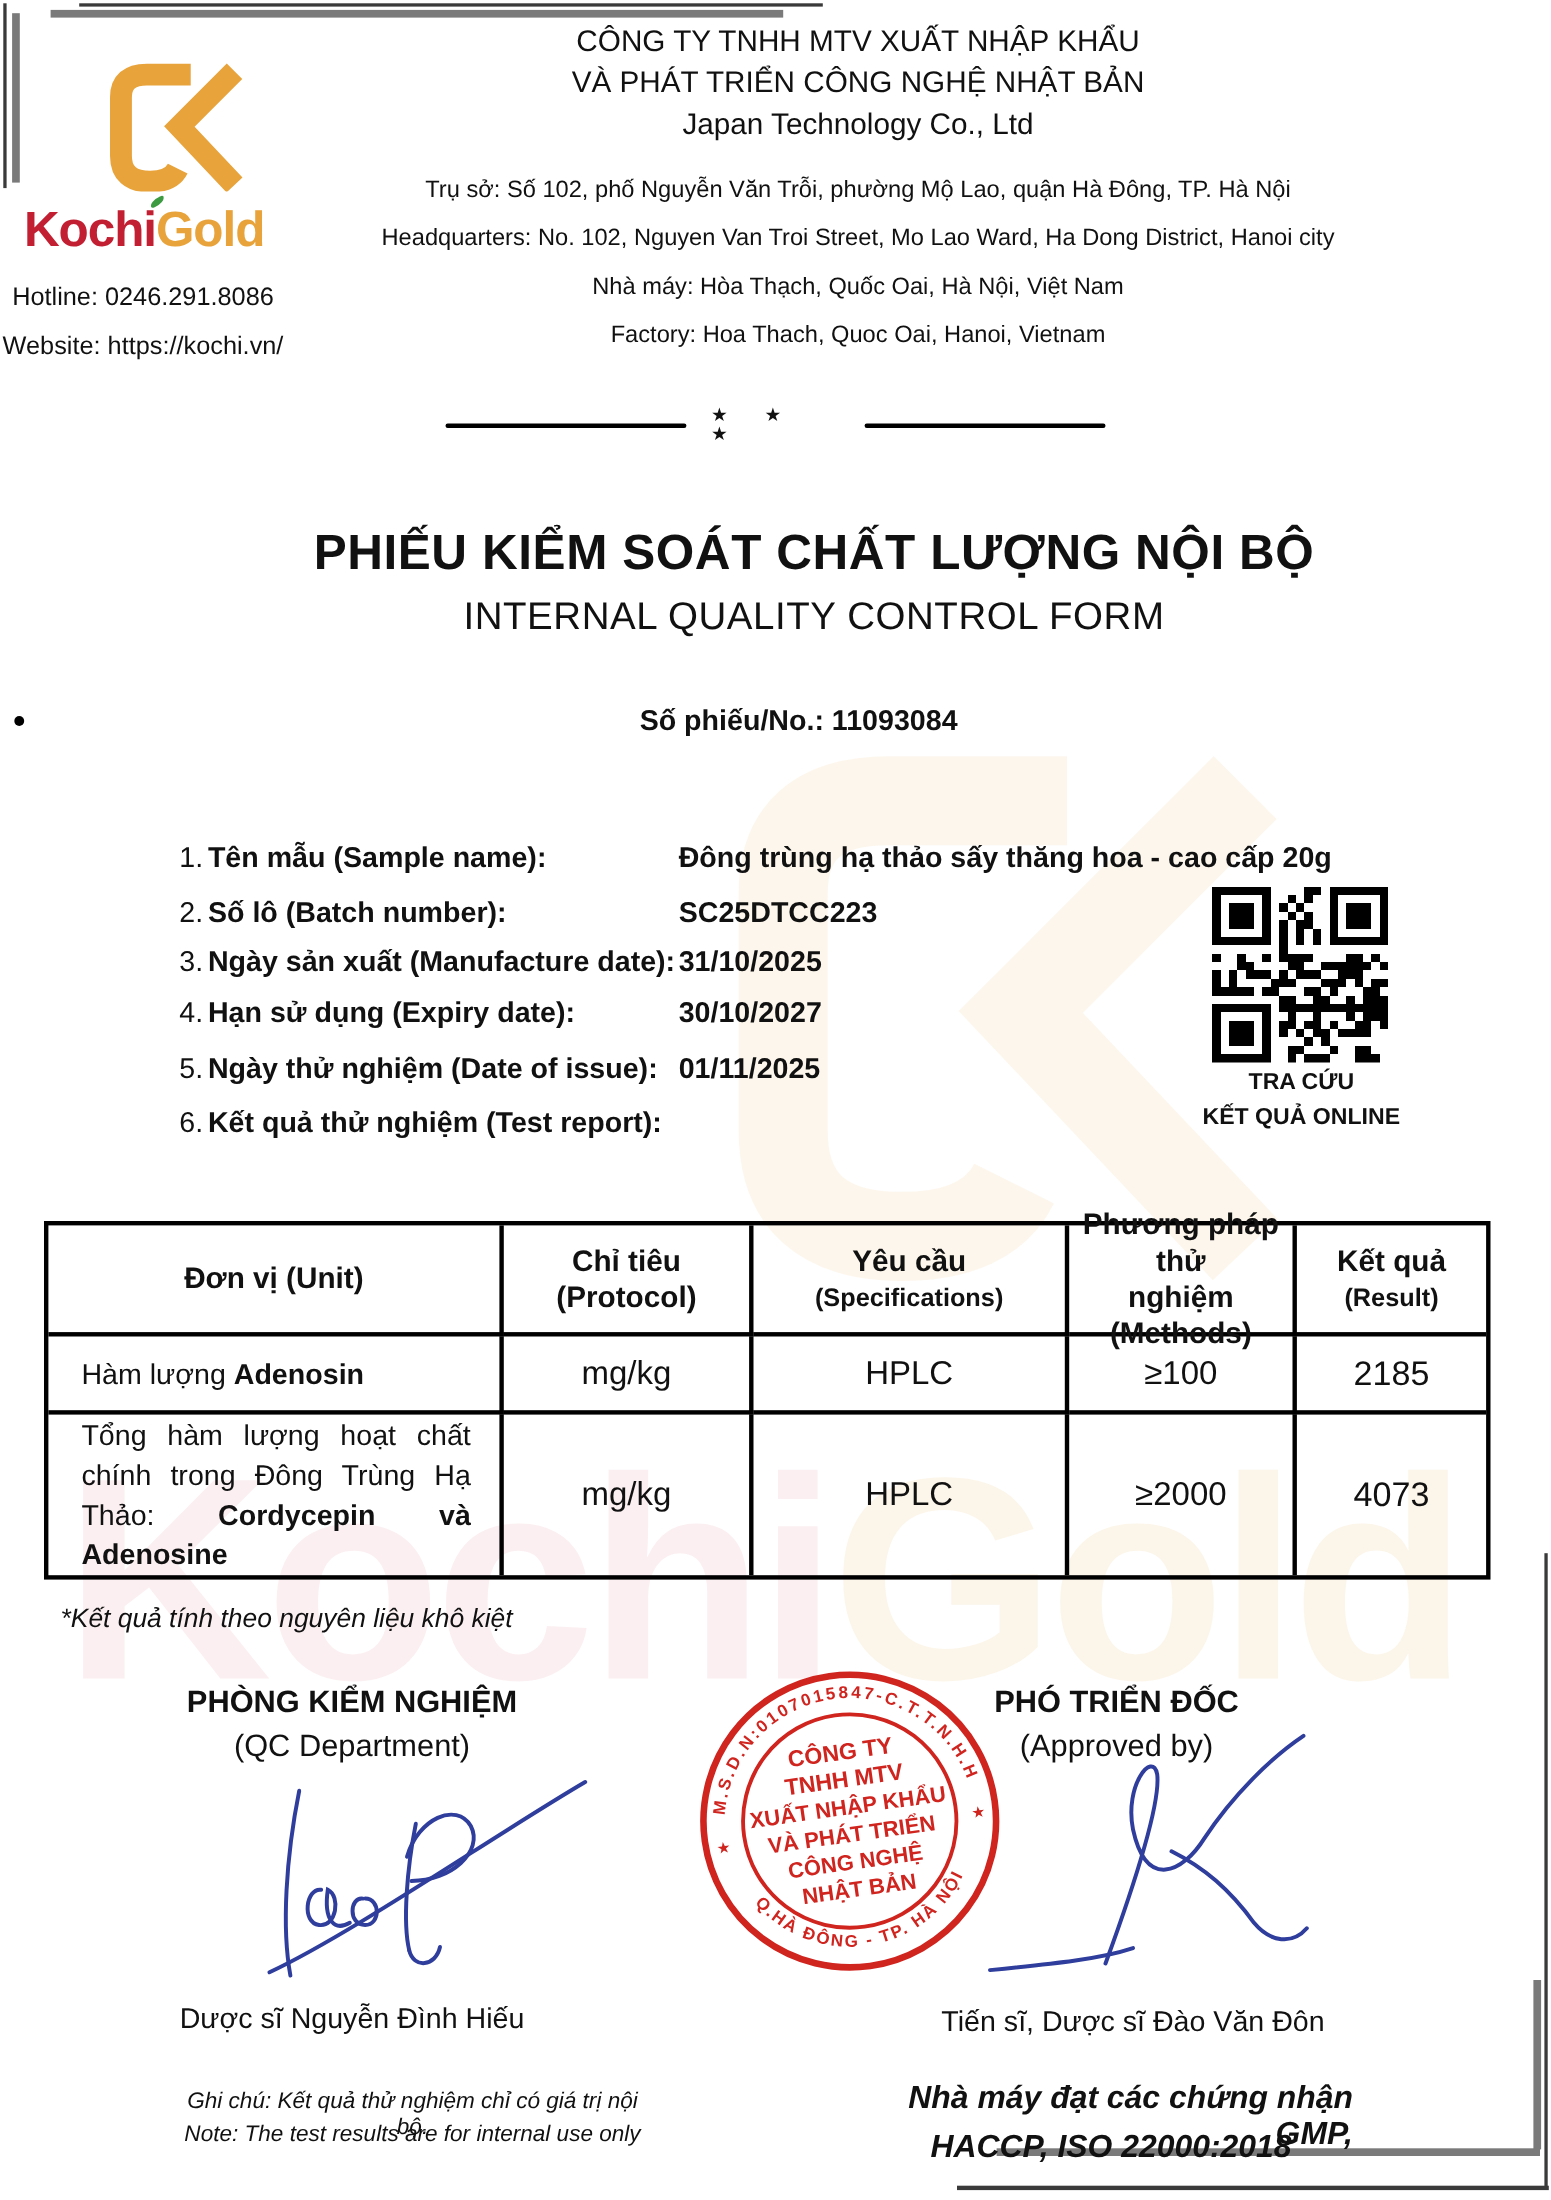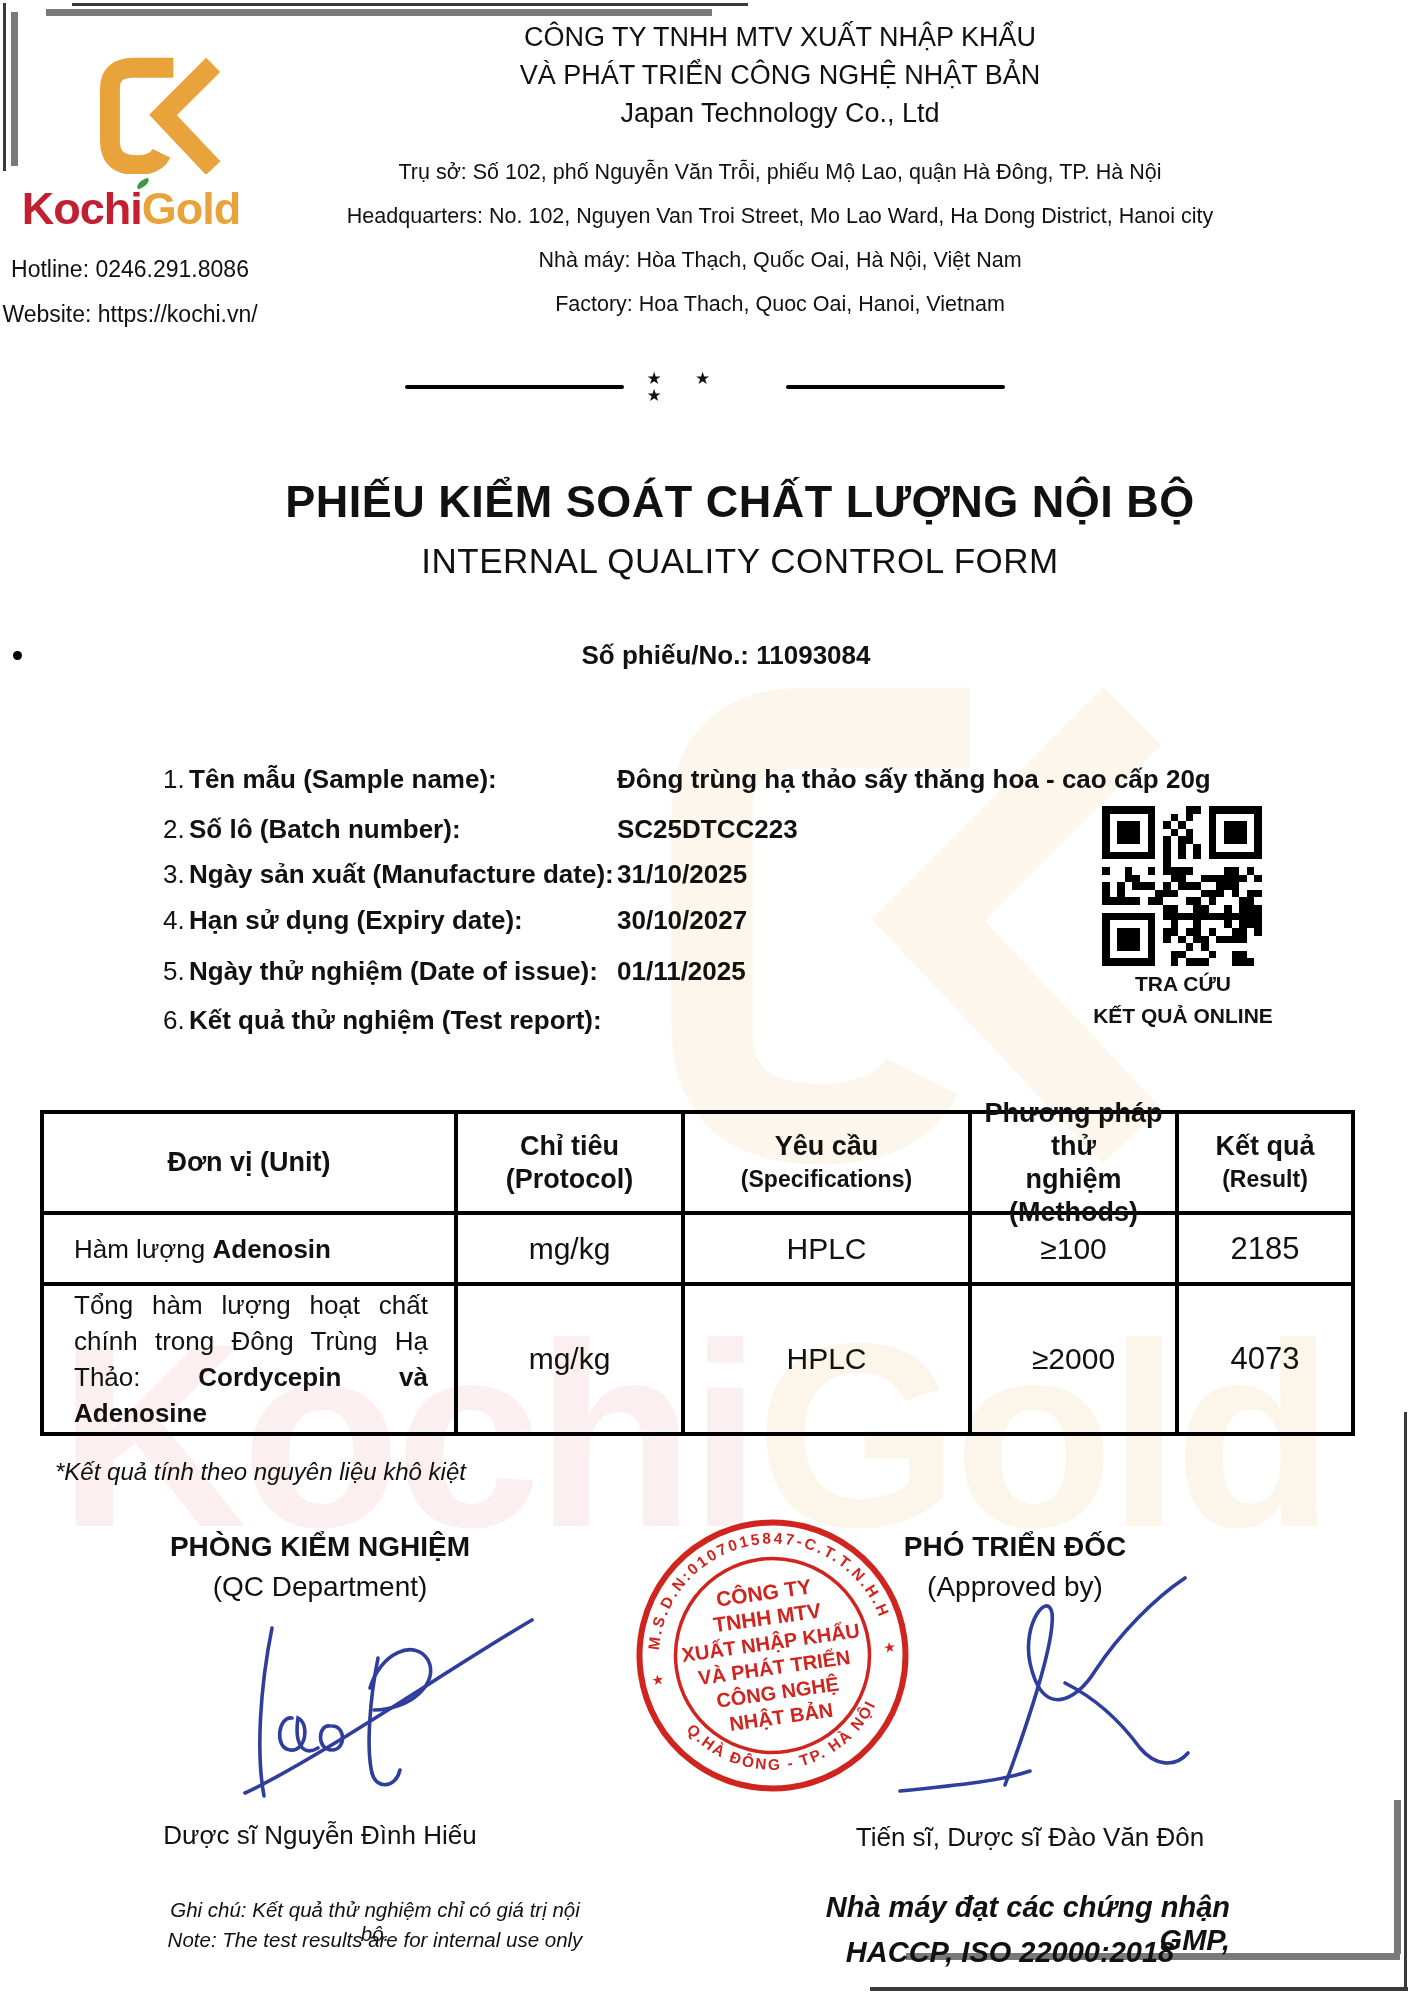--- a/index.html
+++ b/index.html
@@ -122,21 +122,21 @@
   <div id="leaf" class="abs z"></div>
   <div id="hotline" class="abs ctr z">Hotline: 0246.291.8086</div>
   <div id="website" class="abs ctr z">Website: https://kochi.vn/</div>
 
   <div id="company" class="abs ctr z">
     <div>CÔNG TY TNHH MTV XUẤT NHẬP KHẨU</div>
     <div>VÀ PHÁT TRIỂN CÔNG NGHỆ NHẬT BẢN</div>
     <div>Japan Technology Co., Ltd</div>
   </div>
   <div id="address" class="abs ctr z">
-    <div>Trụ sở: Số 102, phố Nguyễn Văn Trỗi, phiếu Mộ Lao, quận Hà Đông, TP. Hà Nội</div>
+    <div>Trụ sở: Số 102, phố Nguyễn Văn Trỗi, phường Mộ Lao, quận Hà Đông, TP. Hà Nội</div>
     <div>Headquarters: No. 102, Nguyen Van Troi Street, Mo Lao Ward, Ha Dong District, Hanoi city</div>
     <div>Nhà máy: Hòa Thạch, Quốc Oai, Hà Nội, Việt Nam</div>
     <div>Factory: Hoa Thach, Quoc Oai, Hanoi, Vietnam</div>
   </div>
 
   <div id="divider" class="abs z">
     <div class="dl"></div>
     <div class="st">★ ★ ★</div>
     <div class="dl"></div>
   </div>

